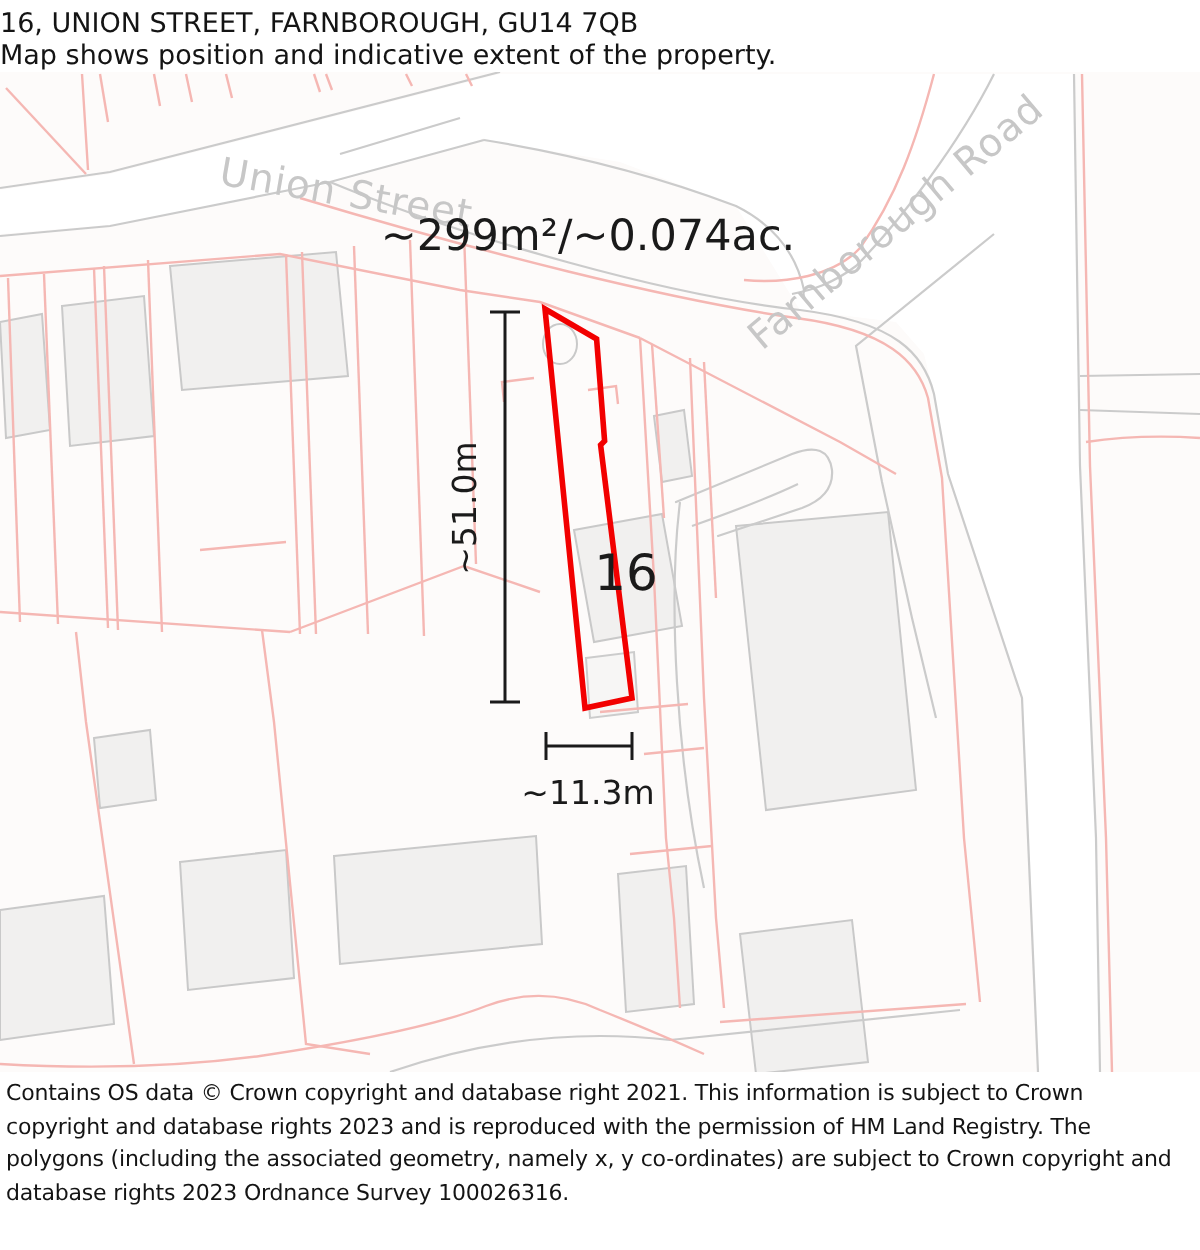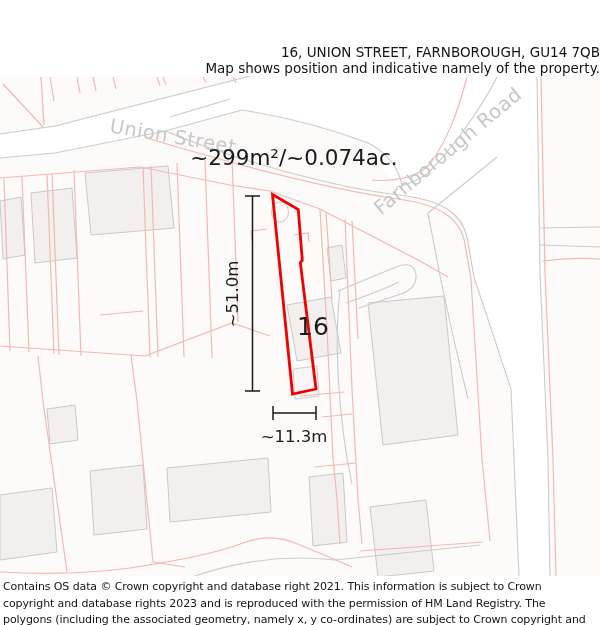--- a/index.html
+++ b/index.html
@@ -1,17 +1,17 @@
 <!DOCTYPE html>
 <html><head>
 <meta charset="utf-8">
 <style>
   html,body{margin:0;padding:0;background:#ffffff;}
   body{width:600px;height:625px;overflow:hidden;font-family:"DejaVu Sans",sans-serif;}
-  .header{width:600px;padding-top:4px;text-align:right;color:#141414;margin-top:40px;}
+  .header{width:600px;padding-top:4px;text-align:left;color:#141414;}
   .header .t1{font-size:13.5px;line-height:16px;}
   .header .t2{font-size:13.5px;line-height:16px;}
   .map-wrap{width:600px;height:500px;position:relative;}
   svg{display:block;}
   .footer{width:592px;padding:3px 4px 0 3px;font-size:11px;line-height:16.6px;
           letter-spacing:-0.1px;color:#141414;text-align:left;}
   svg text{font-family:"DejaVu Sans",sans-serif;}
   .street-label{fill:#c7c7c7;font-size:19.5px;letter-spacing:0.5px;}
   .dim-label{fill:#1a1a1a;font-size:16.5px;}
   .area-label{fill:#1a1a1a;font-size:21.5px;}
@@ -21,21 +21,21 @@
   .casing{fill:none;stroke:#cbcbcb;stroke-width:1.1;}
   .pink{fill:none;stroke:#f5b7b3;stroke-width:1.2;}
   .road{fill:#ffffff;stroke:none;}
   .measure{stroke:#1a1a1a;stroke-width:1.5;fill:none;}
 </style>
 </head>
 <body>
 
 <div class="header">
   <div class="t1">16, UNION STREET, FARNBOROUGH, GU14 7QB</div>
-  <div class="t2">Map shows position and indicative namely of the property.</div>
+  <div class="t2">Map shows position and indicative extent of the property.</div>
 </div>
 
 <div class="map-wrap">
 <svg width="600" height="500" viewBox="0 37 600 500" xmlns="http://www.w3.org/2000/svg">
 
   <rect x="0" y="37" width="600" height="500" fill="#fdfbfa"></rect>
 
   <polygon class="road" points="0,96 55,88 250,38 300,38 240,71 165,93 60,113 0,118"></polygon>
   <polygon class="road" points="250,38 537,38 540,234 548,420 550,537 519,537 511,350 474,238 467,198 462,178 448,162 400,156 368,104 310,82 242,71"></polygon>
 

